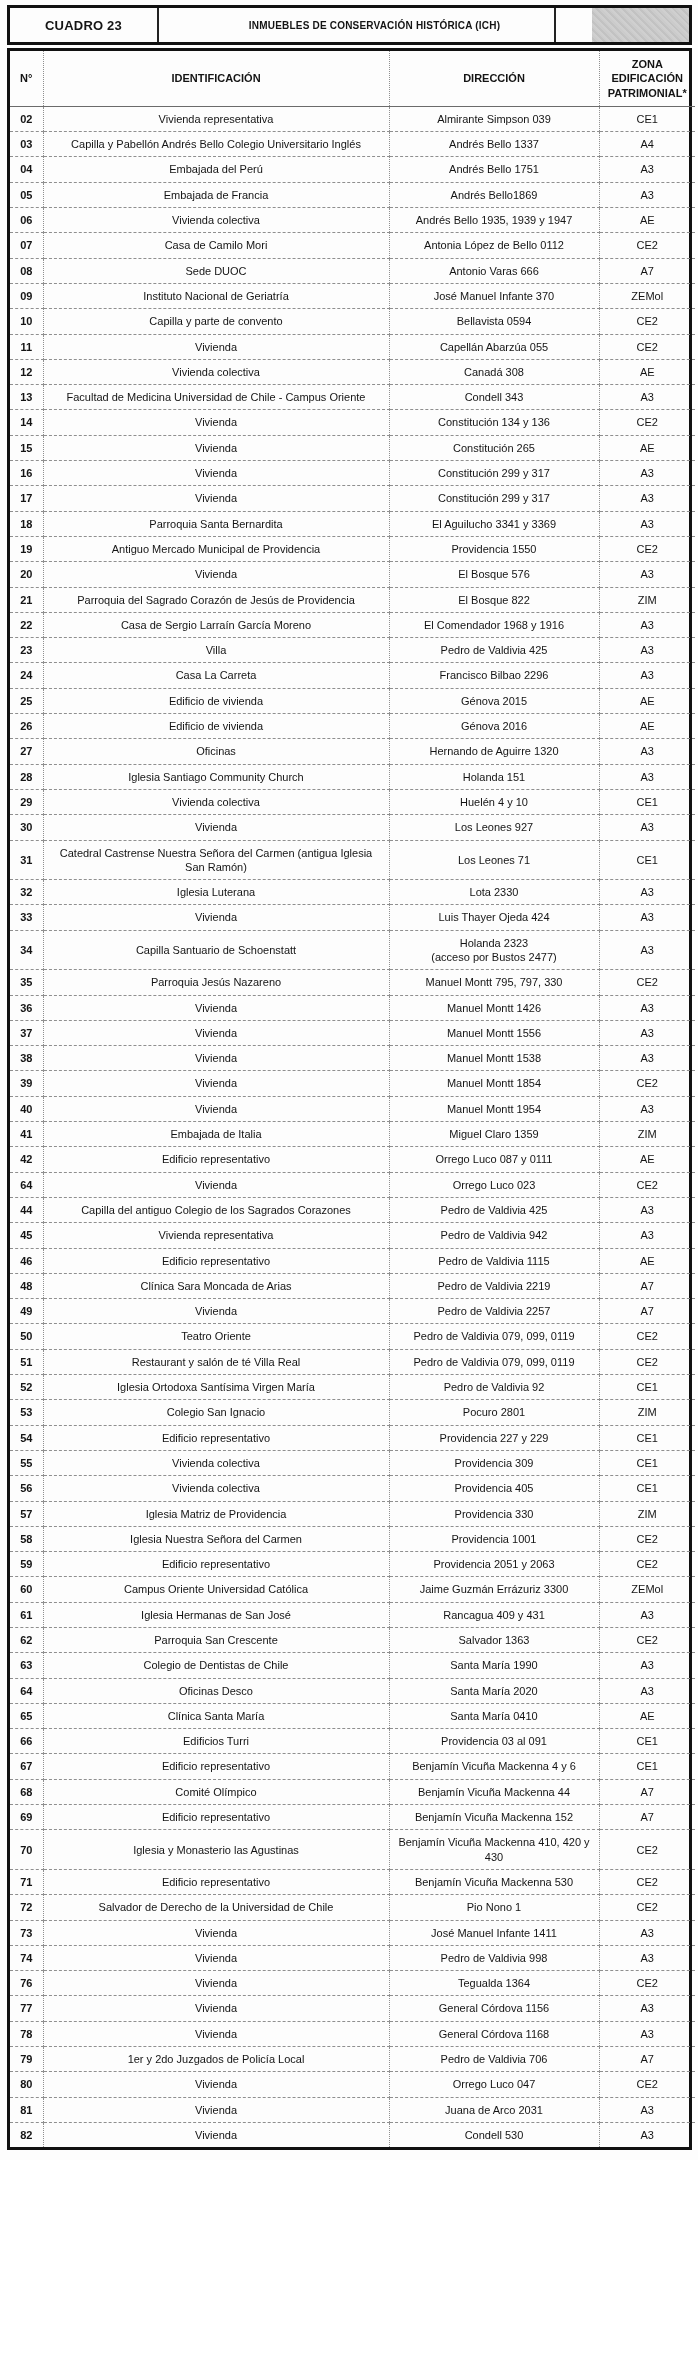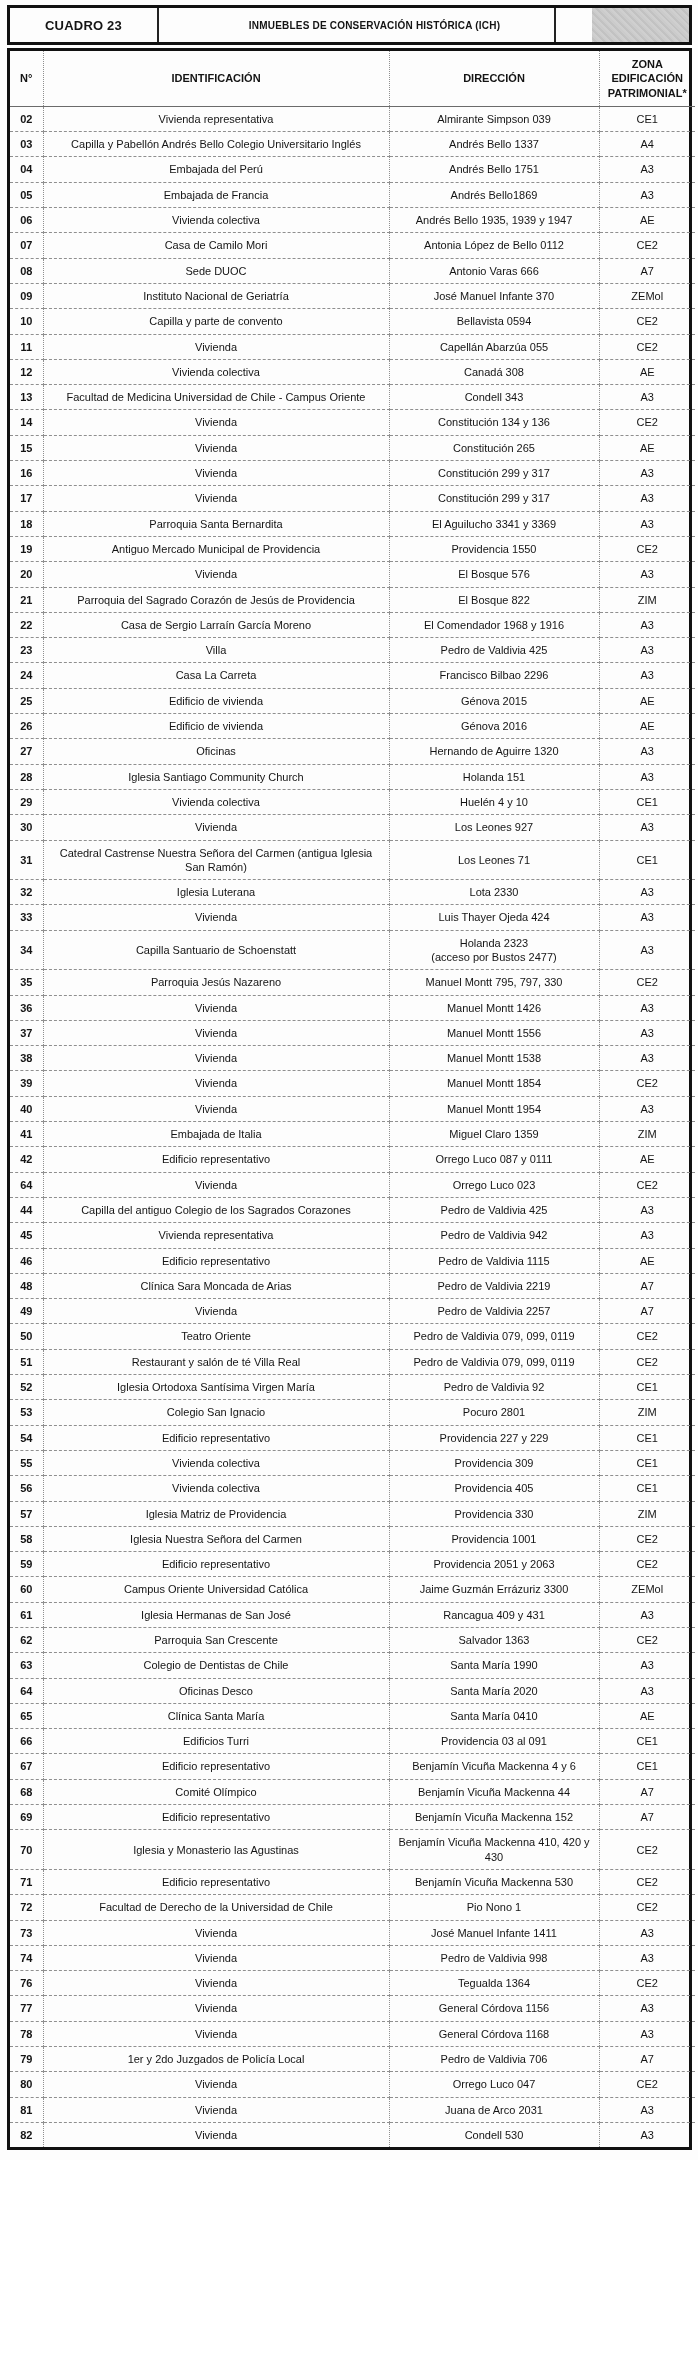--- a/index.html
+++ b/index.html
@@ -521,21 +521,21 @@
             <td class="zona">CE2</td>
           </tr>
           <tr>
             <td class="num">71</td>
             <td class="ident">Edificio representativo</td>
             <td class="dir">Benjamín Vicuña Mackenna 530</td>
             <td class="zona">CE2</td>
           </tr>
           <tr>
             <td class="num">72</td>
-            <td class="ident">Facultad de Derecho de la Universidad de Chile</td>
+            <td class="ident">Salvador de Derecho de la Universidad de Chile</td>
             <td class="dir">Pio Nono 1</td>
             <td class="zona">CE2</td>
           </tr>
           <tr>
             <td class="num">73</td>
             <td class="ident">Vivienda</td>
             <td class="dir">José Manuel Infante 1411</td>
             <td class="zona">A3</td>
           </tr>
           <tr>

